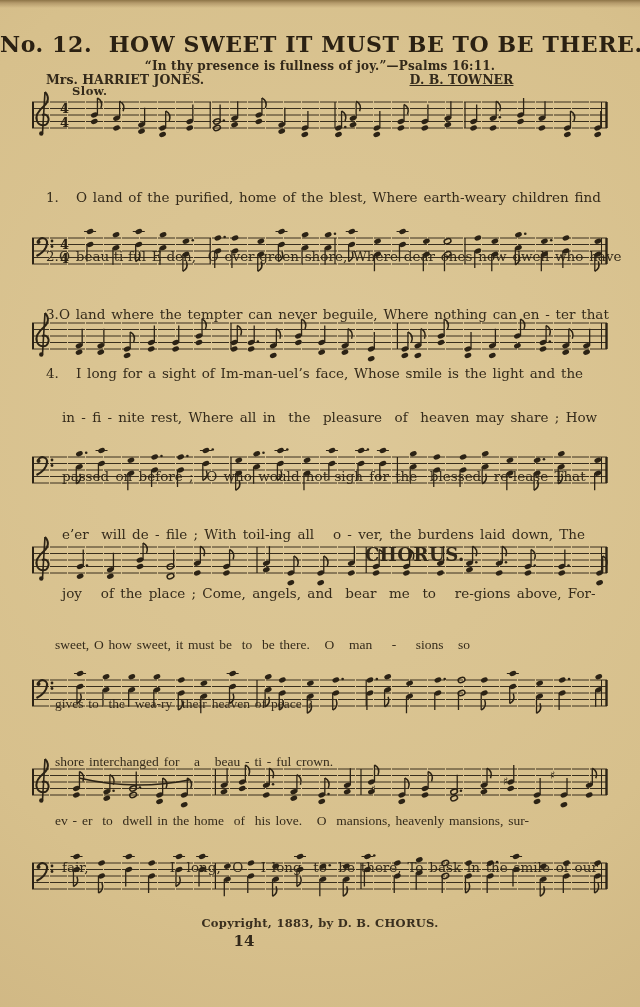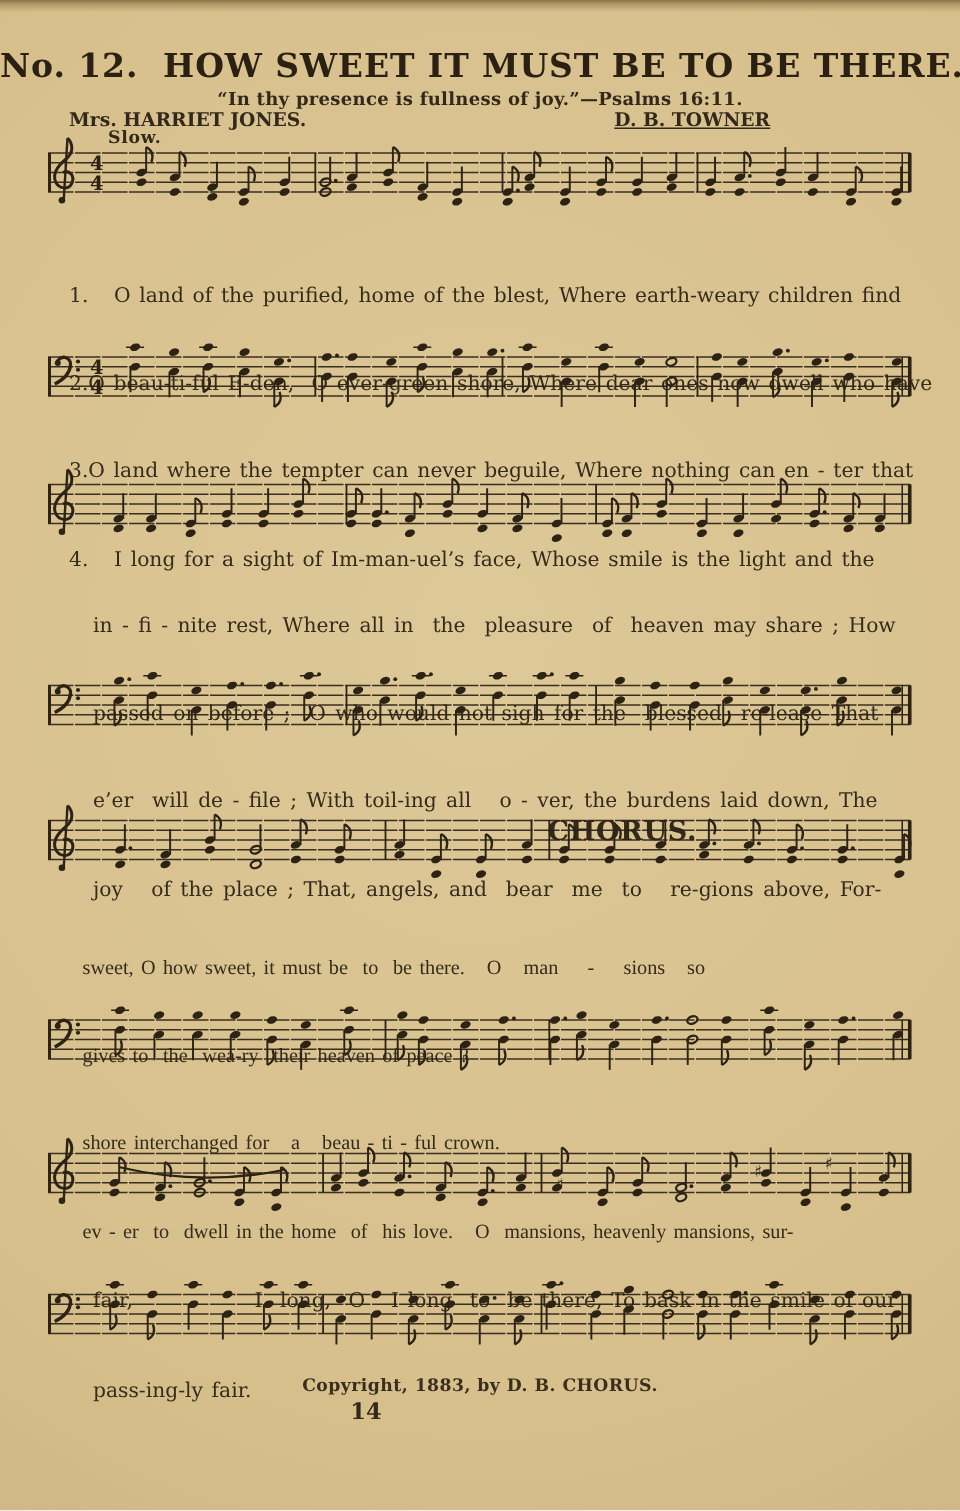--- a/index.html
+++ b/index.html
@@ -360,21 +360,21 @@
         <line x1="560.6520700863563" y1="42.75" x2="560.6520700863563" y2="25.75" stroke="#2c2315" stroke-width="1.3"></line>
         <ellipse cx="557.5520700863563" cy="42.75" rx="3.5" ry="2.4" transform="rotate(-20 557.5520700863563 42.75)" fill="#2c2315"></ellipse>
         <ellipse cx="557.5520700863563" cy="49.25" rx="3.5" ry="2.4" transform="rotate(-20 557.5520700863563 49.25)" fill="#2c2315"></ellipse>
       </svg>
     </div>
 
   <div class="abs lyrics stanza2">
     <div>in - fi - nite rest, Where all in  the  pleasure  of  heaven may share ; How</div>
     <div>passed on before ;  O who would not sigh for the  blessed  re-lease That</div>
     <div>e’er  will de - file ; With toil-ing all   o - ver, the burdens laid down, The</div>
-    <div>joy   of the place ; That, angels, and  bear  me  to   re-gions above, For-</div>
+    <div>joy   of the place ; Come, angels, and  bear  me  to   re-gions above, For-</div>
   </div>
 
   <div class="abs staff s2b">
       <svg viewBox="0 0 582 78" width="582" height="78">
         <line x1="3" y1="26" x2="579" y2="26" stroke="#2c2315" stroke-width="1" stroke-dasharray="17 1" opacity="0.92"></line>
         <line x1="3" y1="32.5" x2="579" y2="32.5" stroke="#2c2315" stroke-width="1" stroke-dasharray="17 1" opacity="0.92"></line>
         <line x1="3" y1="39" x2="579" y2="39" stroke="#2c2315" stroke-width="1" stroke-dasharray="17 1" opacity="0.92"></line>
         <line x1="3" y1="45.5" x2="579" y2="45.5" stroke="#2c2315" stroke-width="1" stroke-dasharray="17 1" opacity="0.92"></line>
         <line x1="3" y1="52" x2="579" y2="52" stroke="#2c2315" stroke-width="1" stroke-dasharray="17 1" opacity="0.92"></line>
         <line x1="4" y1="26" x2="4" y2="52" stroke="#2c2315" stroke-width="2"></line>
@@ -764,21 +764,20 @@
         <ellipse cx="560.2140280934982" cy="46" rx="3.5" ry="2.4" transform="rotate(-20 560.2140280934982 46)" fill="#2c2315"></ellipse>
         <path d="M563.3140280934982 19.25 q6 3 3.5 10" fill="none" stroke="#2c2315" stroke-width="1.5"></path>
         <text x="520.8782622311264" y="30.14816048461944" fill="#2c2315" font-size="11">♯</text>
         <text x="341.56333601102233" y="44.380847964435816" fill="#2c2315" font-size="11">♯</text>
         <text x="473.8777065370232" y="35.508705381304026" fill="#2c2315" font-size="11">♯</text>
       </svg>
     </div>
 
   <div class="abs lyrics stanza4">
     <div>fair,              I  long,  O   I long  to  be there, To bask in the smile of our</div>
-    <div>pass-ing-ly fair.</div>
   </div>
 
   <div class="abs staff s4b">
       <svg viewBox="0 0 582 78" width="582" height="78">
         <line x1="3" y1="26" x2="579" y2="26" stroke="#2c2315" stroke-width="1" stroke-dasharray="17 1" opacity="0.92"></line>
         <line x1="3" y1="32.5" x2="579" y2="32.5" stroke="#2c2315" stroke-width="1" stroke-dasharray="17 1" opacity="0.92"></line>
         <line x1="3" y1="39" x2="579" y2="39" stroke="#2c2315" stroke-width="1" stroke-dasharray="17 1" opacity="0.92"></line>
         <line x1="3" y1="45.5" x2="579" y2="45.5" stroke="#2c2315" stroke-width="1" stroke-dasharray="17 1" opacity="0.92"></line>
         <line x1="3" y1="52" x2="579" y2="52" stroke="#2c2315" stroke-width="1" stroke-dasharray="17 1" opacity="0.92"></line>
         <line x1="4" y1="26" x2="4" y2="52" stroke="#2c2315" stroke-width="2"></line>

